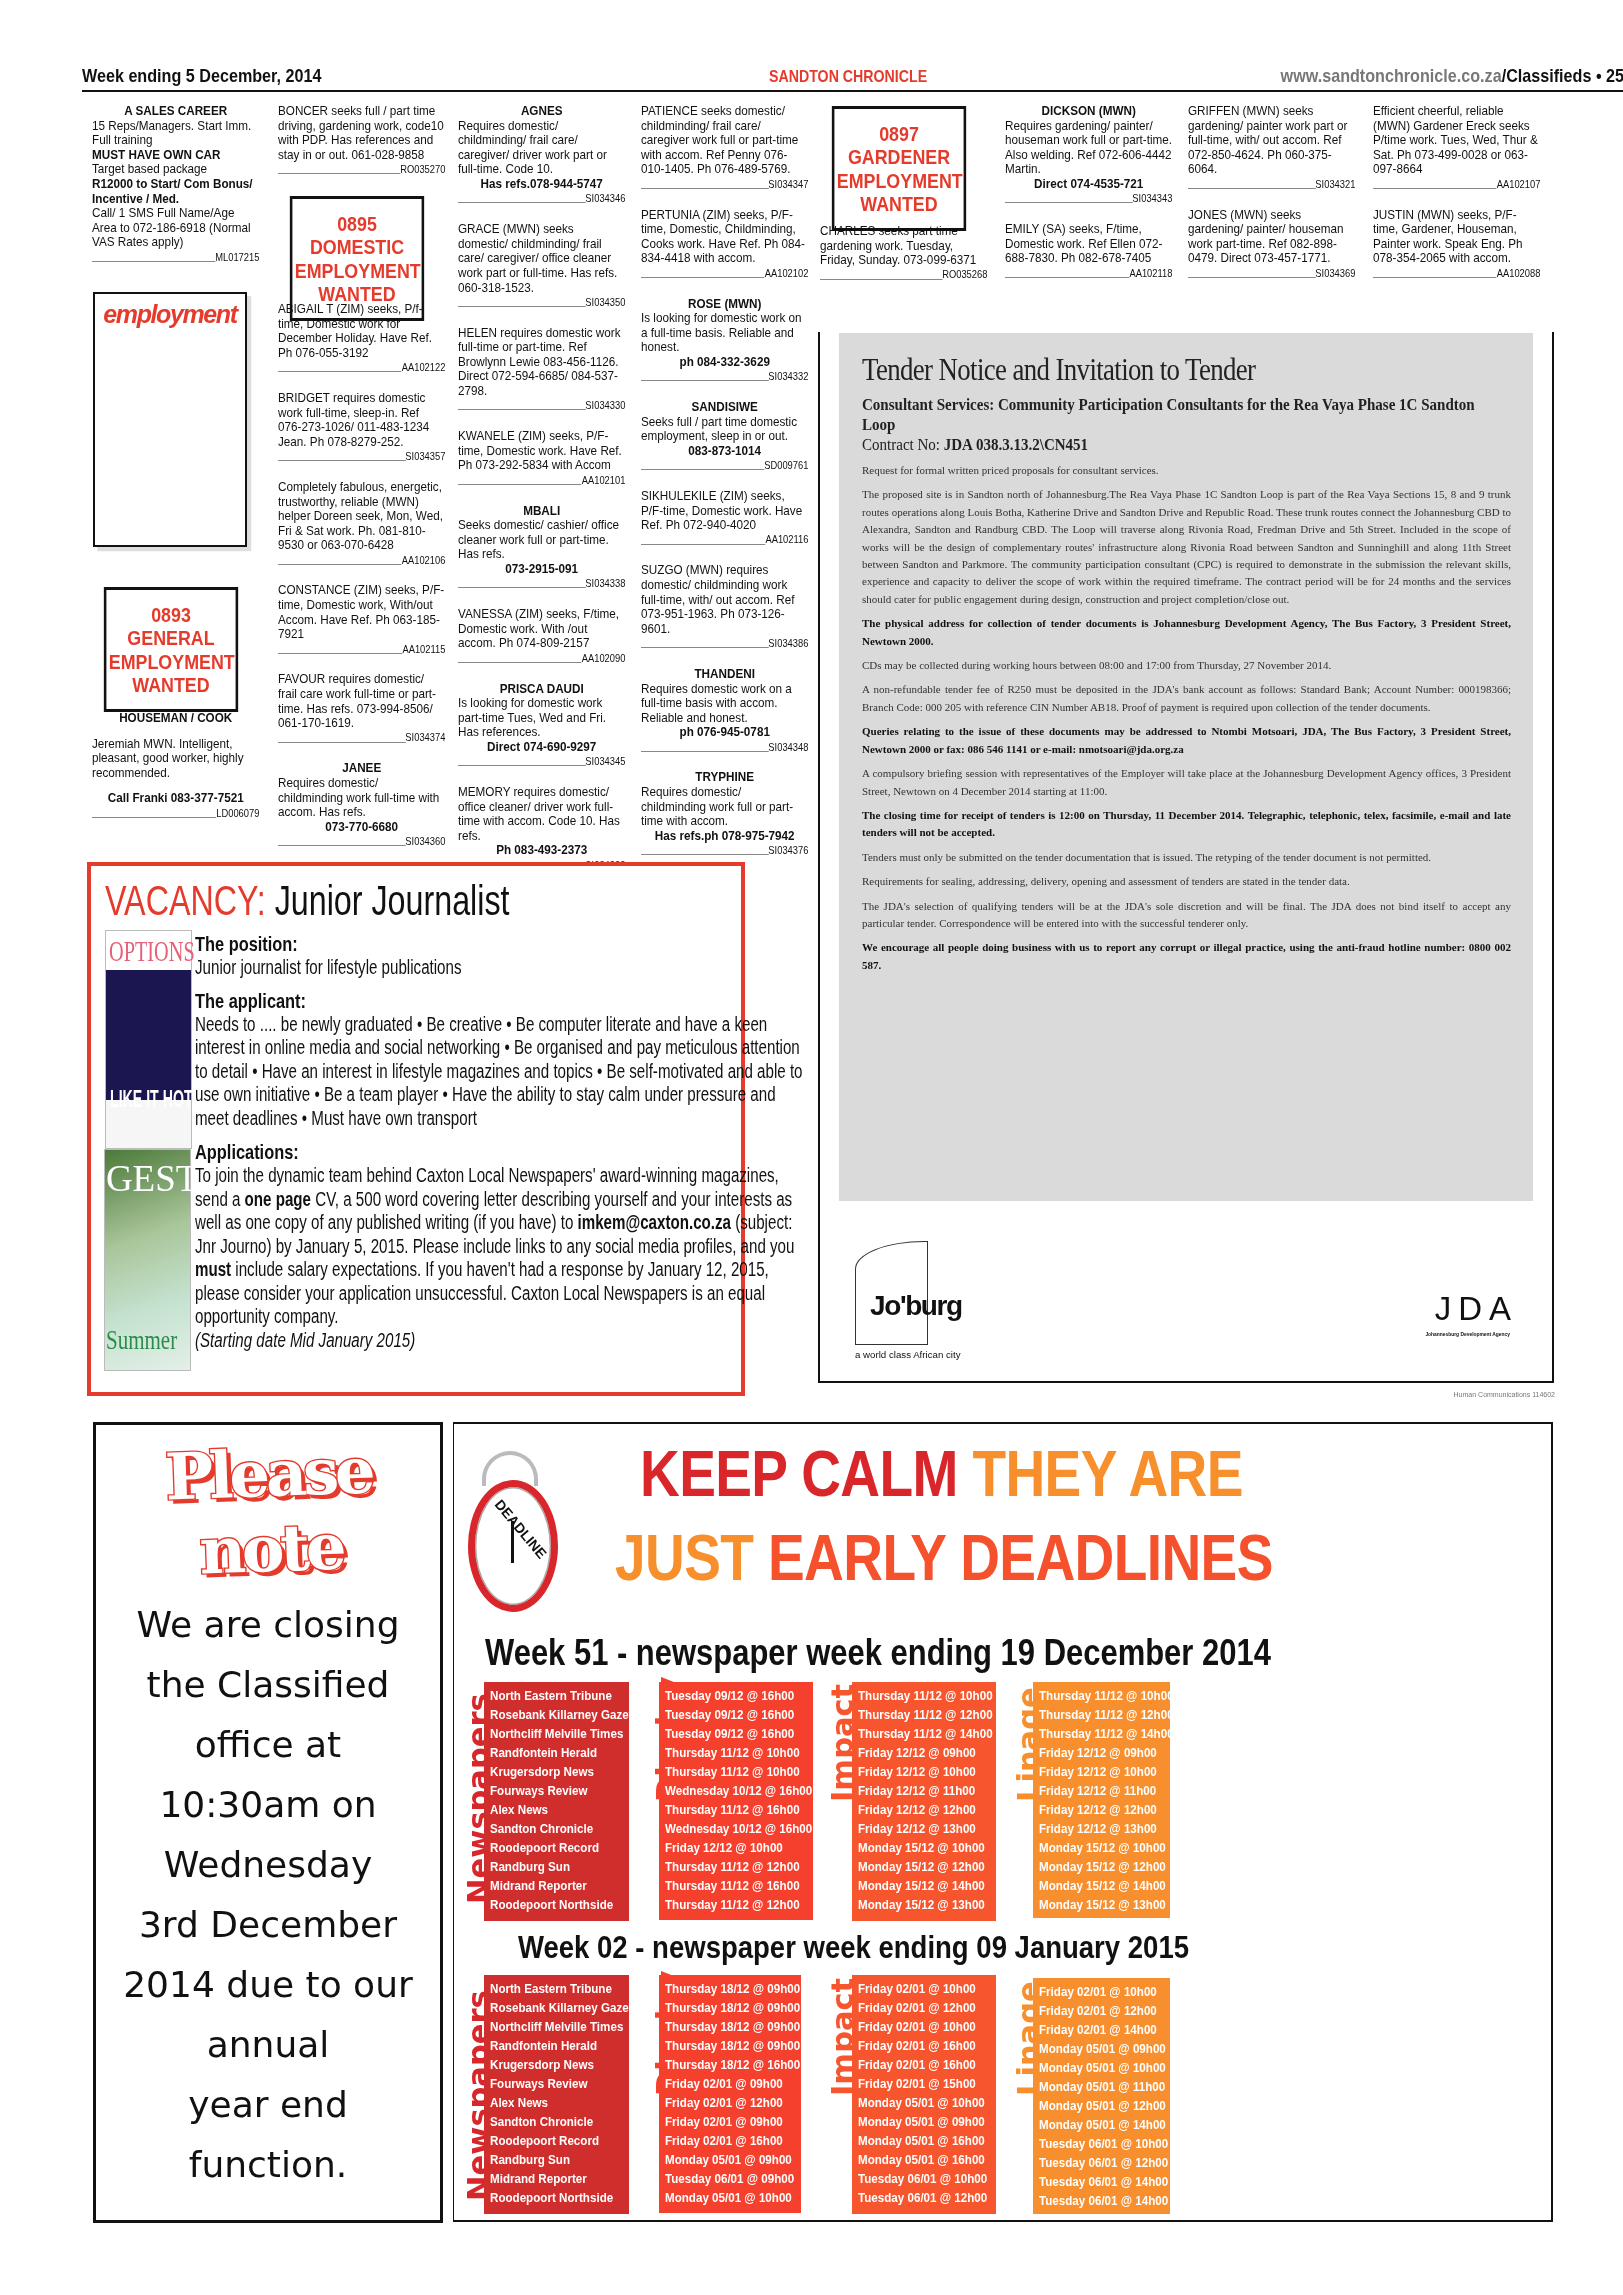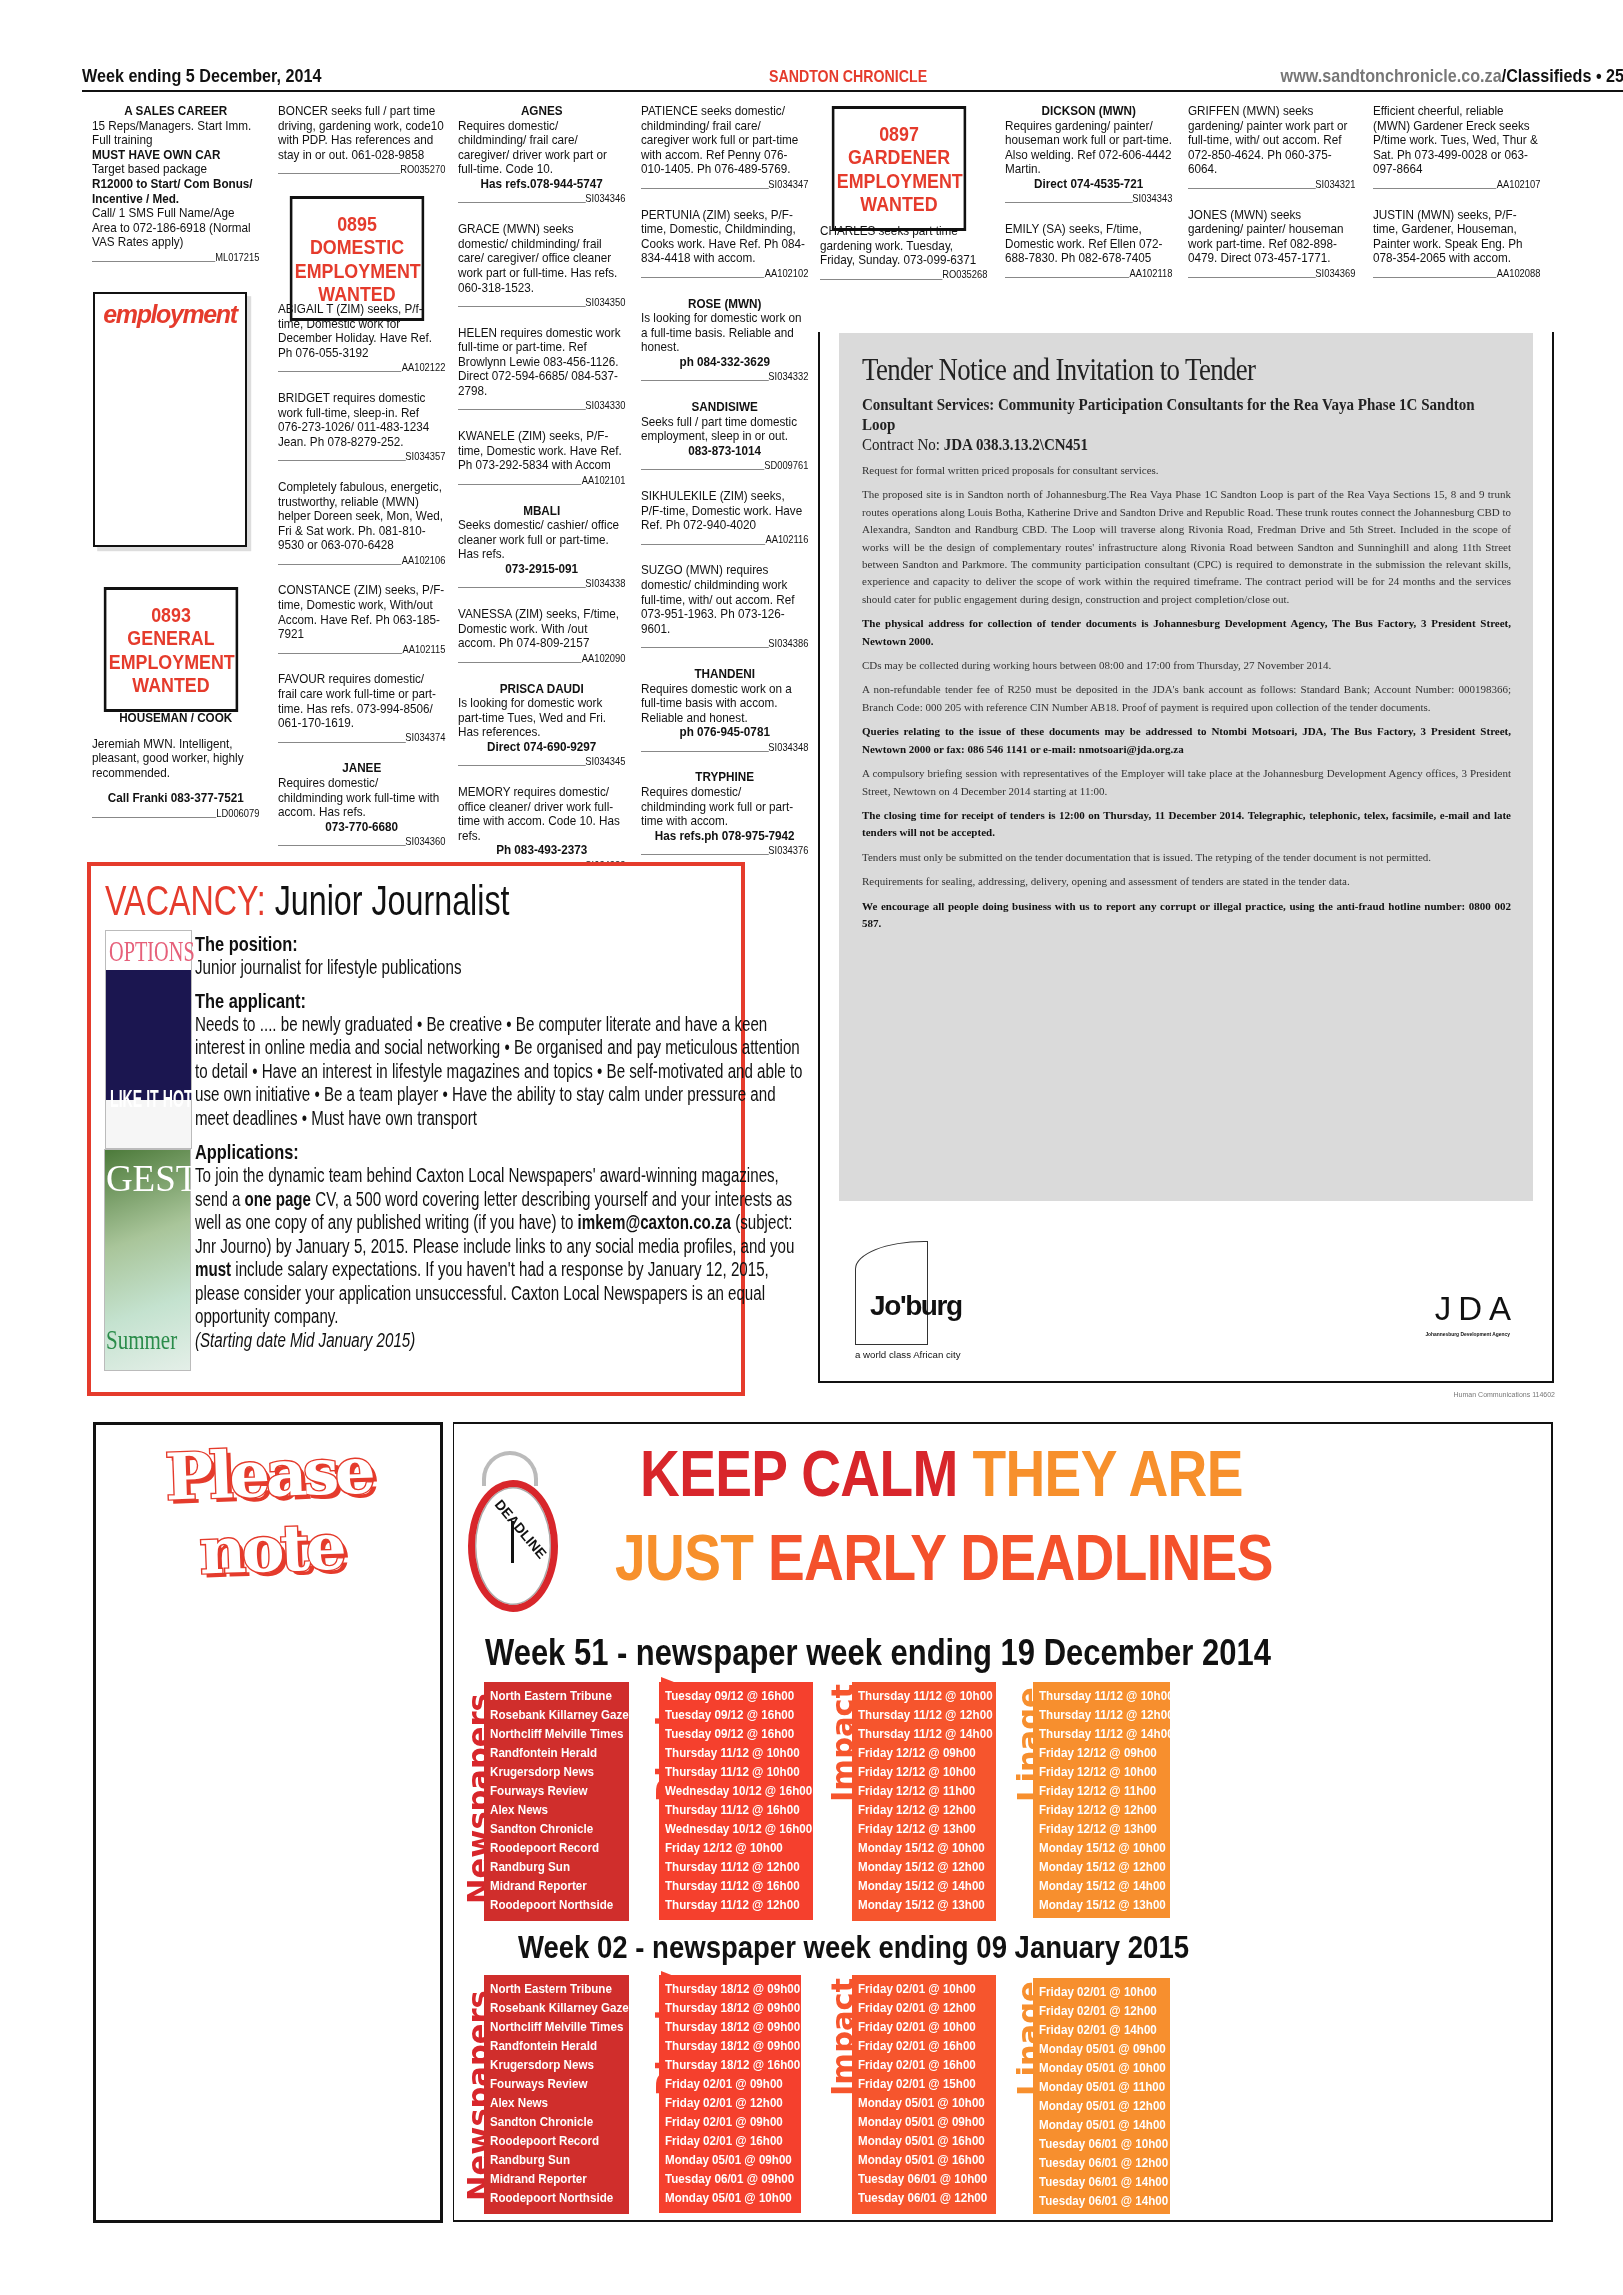--- a/index.html
+++ b/index.html
@@ -175,20 +175,21 @@
     <p class="t-p">Request for formal written priced proposals for consultant services.</p>
     <p class="t-p">The proposed site is in Sandton north of Johannesburg.The Rea Vaya Phase 1C Sandton Loop is part of the Rea Vaya Sections 15, 8 and 9 trunk routes operations along Louis Botha, Katherine Drive and Sandton Drive and Republic Road. These trunk routes connect the Johannesburg CBD to Alexandra, Sandton and Randburg CBD. The Loop will traverse along Rivonia Road, Fredman Drive and 5th Street. Included in the scope of works will be the design of complementary routes' infrastructure along Rivonia Road between Sandton and Sunninghill and along 11th Street between Sandton and Parkmore. The community participation consultant (CPC) is required to demonstrate in the submission the relevant skills, experience and capacity to deliver the scope of work within the required timeframe. The contract period will be for 24 months and the services should cater for public engagement during design, construction and project completion/close out.</p>
     <p class="t-p b">The physical address for collection of tender documents is Johannesburg Development Agency, The Bus Factory, 3 President Street, Newtown 2000.</p>
     <p class="t-p">CDs may be collected during working hours between 08:00 and 17:00 from Thursday, 27 November 2014.</p>
     <p class="t-p">A non-refundable tender fee of R250 must be deposited in the JDA's bank account as follows: Standard Bank; Account Number: 000198366; Branch Code: 000 205 with reference CIN Number AB18. Proof of payment is required upon collection of the tender documents.</p>
     <p class="t-p b">Queries relating to the issue of these documents may be addressed to Ntombi Motsoari, JDA, The Bus Factory, 3 President Street, Newtown 2000 or fax: 086 546 1141 or e-mail: nmotsoari@jda.org.za</p>
     <p class="t-p">A compulsory briefing session with representatives of the Employer will take place at the Johannesburg Development Agency offices, 3 President Street, Newtown on 4 December 2014 starting at 11:00.</p>
     <p class="t-p b">The closing time for receipt of tenders is 12:00 on Thursday, 11 December 2014. Telegraphic, telephonic, telex, facsimile, e-mail and late tenders will not be accepted.</p>
     <p class="t-p">Tenders must only be submitted on the tender documentation that is issued. The retyping of the tender document is not permitted.</p>
     <p class="t-p">Requirements for sealing, addressing, delivery, opening and assessment of tenders are stated in the tender data.</p>
+    <p class="t-p">The JDA's selection of qualifying tenders will be at the JDA's sole discretion and will be final. The JDA does not bind itself to accept any particular tender. Correspondence will be entered into with the successful tenderer only.</p>
     <p class="t-p b">We encourage all people doing business with us to report any corrupt or illegal practice, using the anti-fraud hotline number: 0800 002 587.</p>
   </div>
   <div class="jb-frame"></div>
   <div class="jb-text">Jo'burg</div>
   <div class="jb-tag">a world class African city</div>
   <div class="jda">JDA</div>
   <div class="jda-sub">Johannesburg Development Agency</div>
 </div>
 <div class="credit">Human Communications 114602</div>
 
@@ -208,20 +209,32 @@
     <div class="vac-h" style="margin-top:9.7px">The applicant:</div>
     <div class="vac-p">Needs to .... be newly graduated •  Be creative • Be computer literate and have a keen interest in online media and social networking • Be organised and pay meticulous attention to detail • Have an interest in lifestyle magazines and topics • Be self-motivated and able to use own initiative • Be a team player • Have the ability to stay calm under pressure and meet deadlines • Must have own transport</div>
     <div class="vac-h" style="margin-top:9.7px">Applications:</div>
     <div class="vac-p"><span>To join the dynamic team behind Caxton Local Newspapers' award-winning magazines, send a </span><b>one page</b><span> CV, a 500 word covering letter describing yourself and your interests as well as one copy of any published writing (if you have) to </span><b>imkem@caxton.co.za</b><span> (subject: Jnr Journo) by January 5, 2015. Please include links to any social media profiles, and you </span><b>must</b><span> include salary expectations.  If you haven't had a response by January 12, 2015, please consider your application unsuccessful. Caxton Local Newspapers is an equal opportunity company.</span></div>
     <div class="vac-p" style="font-style:italic">(Starting date Mid January 2015)</div>
   </div>
 </div>
 
 <div class="note">
   <div class="note-head">Please note</div>
+  <div class="note-body">
+    <div>We are closing</div>
+    <div>the Classified</div>
+    <div>office at</div>
+    <div>10:30am on</div>
+    <div>Wednesday</div>
+    <div>3rd December</div>
+    <div>2014 due to our</div>
+    <div>annual</div>
+    <div>year end</div>
+    <div>function.</div>
+  </div>
 </div>
 
 <div class="dl">
   <div class="clock">
     <div class="bell"></div>
     <div class="face"></div>
     <div class="lbl">DEADLINE</div>
     <div class="hand"></div>
   </div>
   <div class="kc1"><span class="c-red">KEEP CALM </span><span class="c-org">THEY ARE</span></div>

